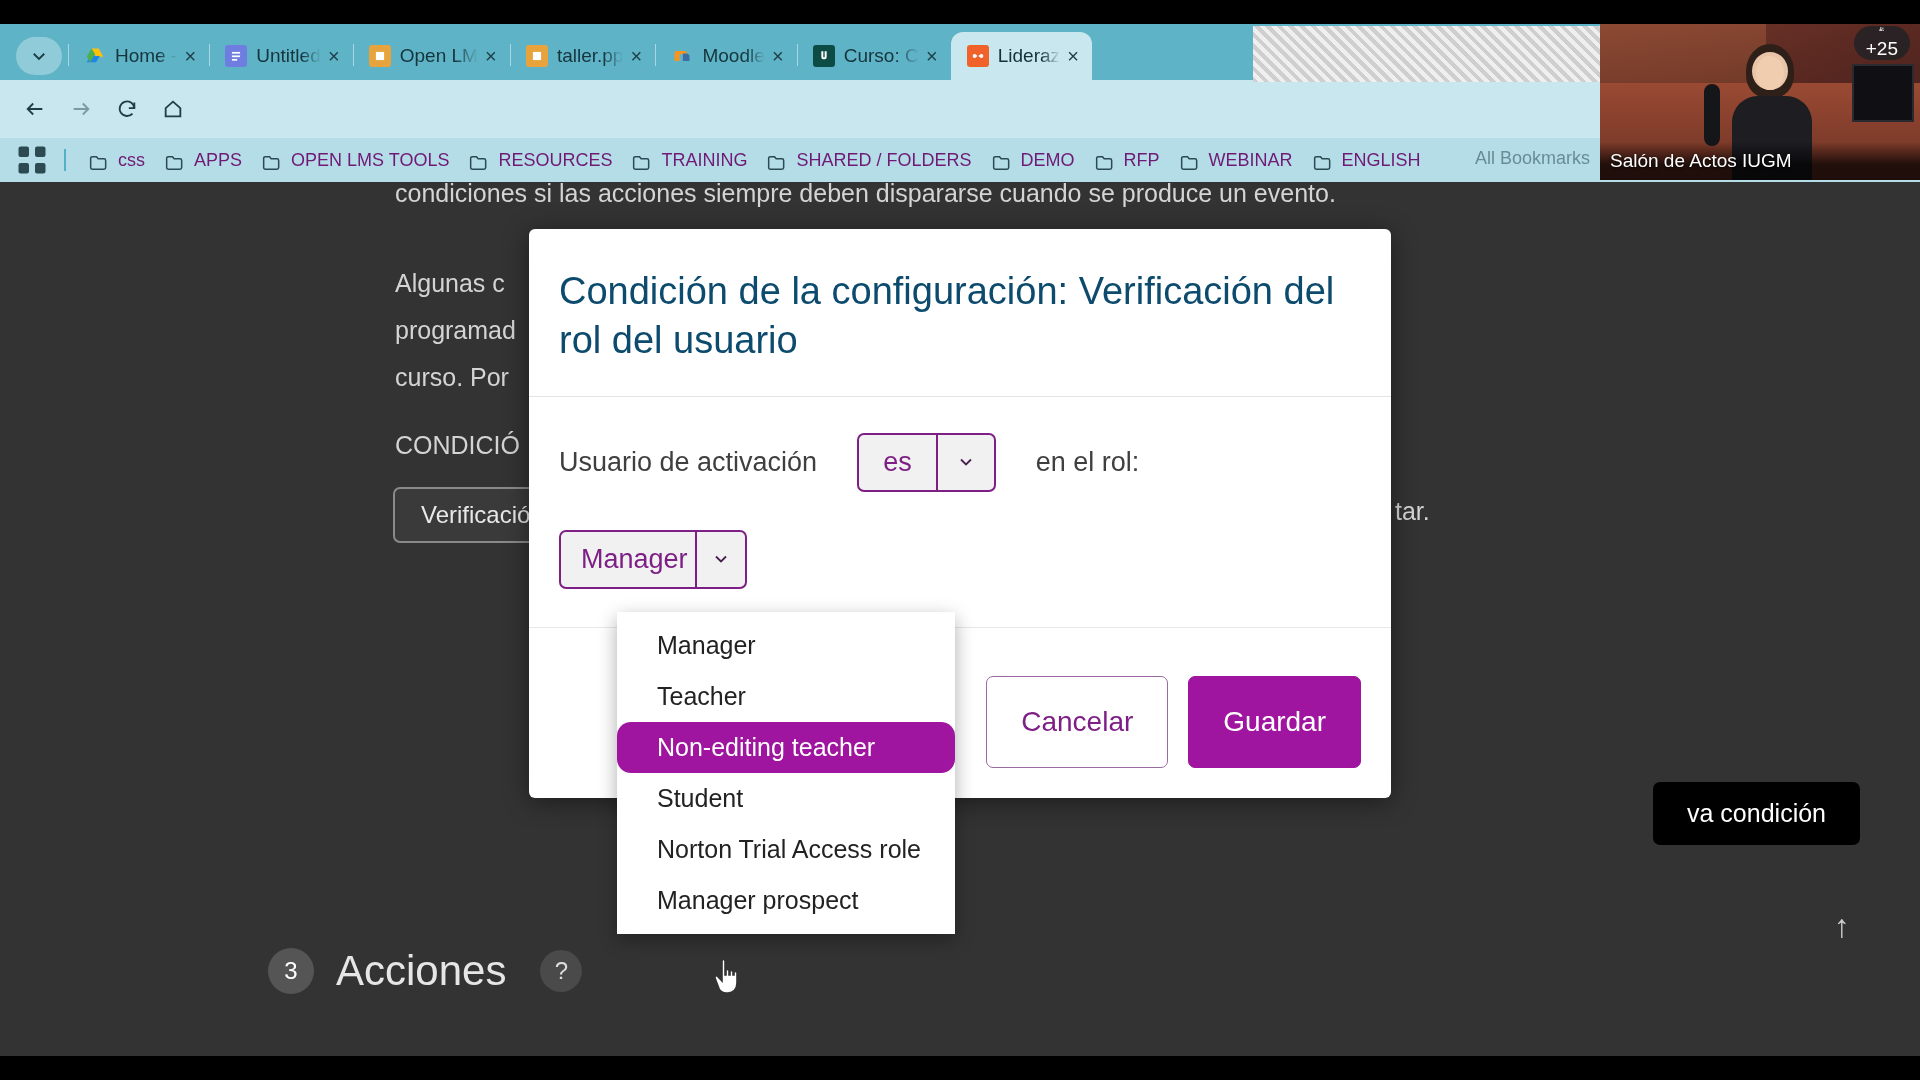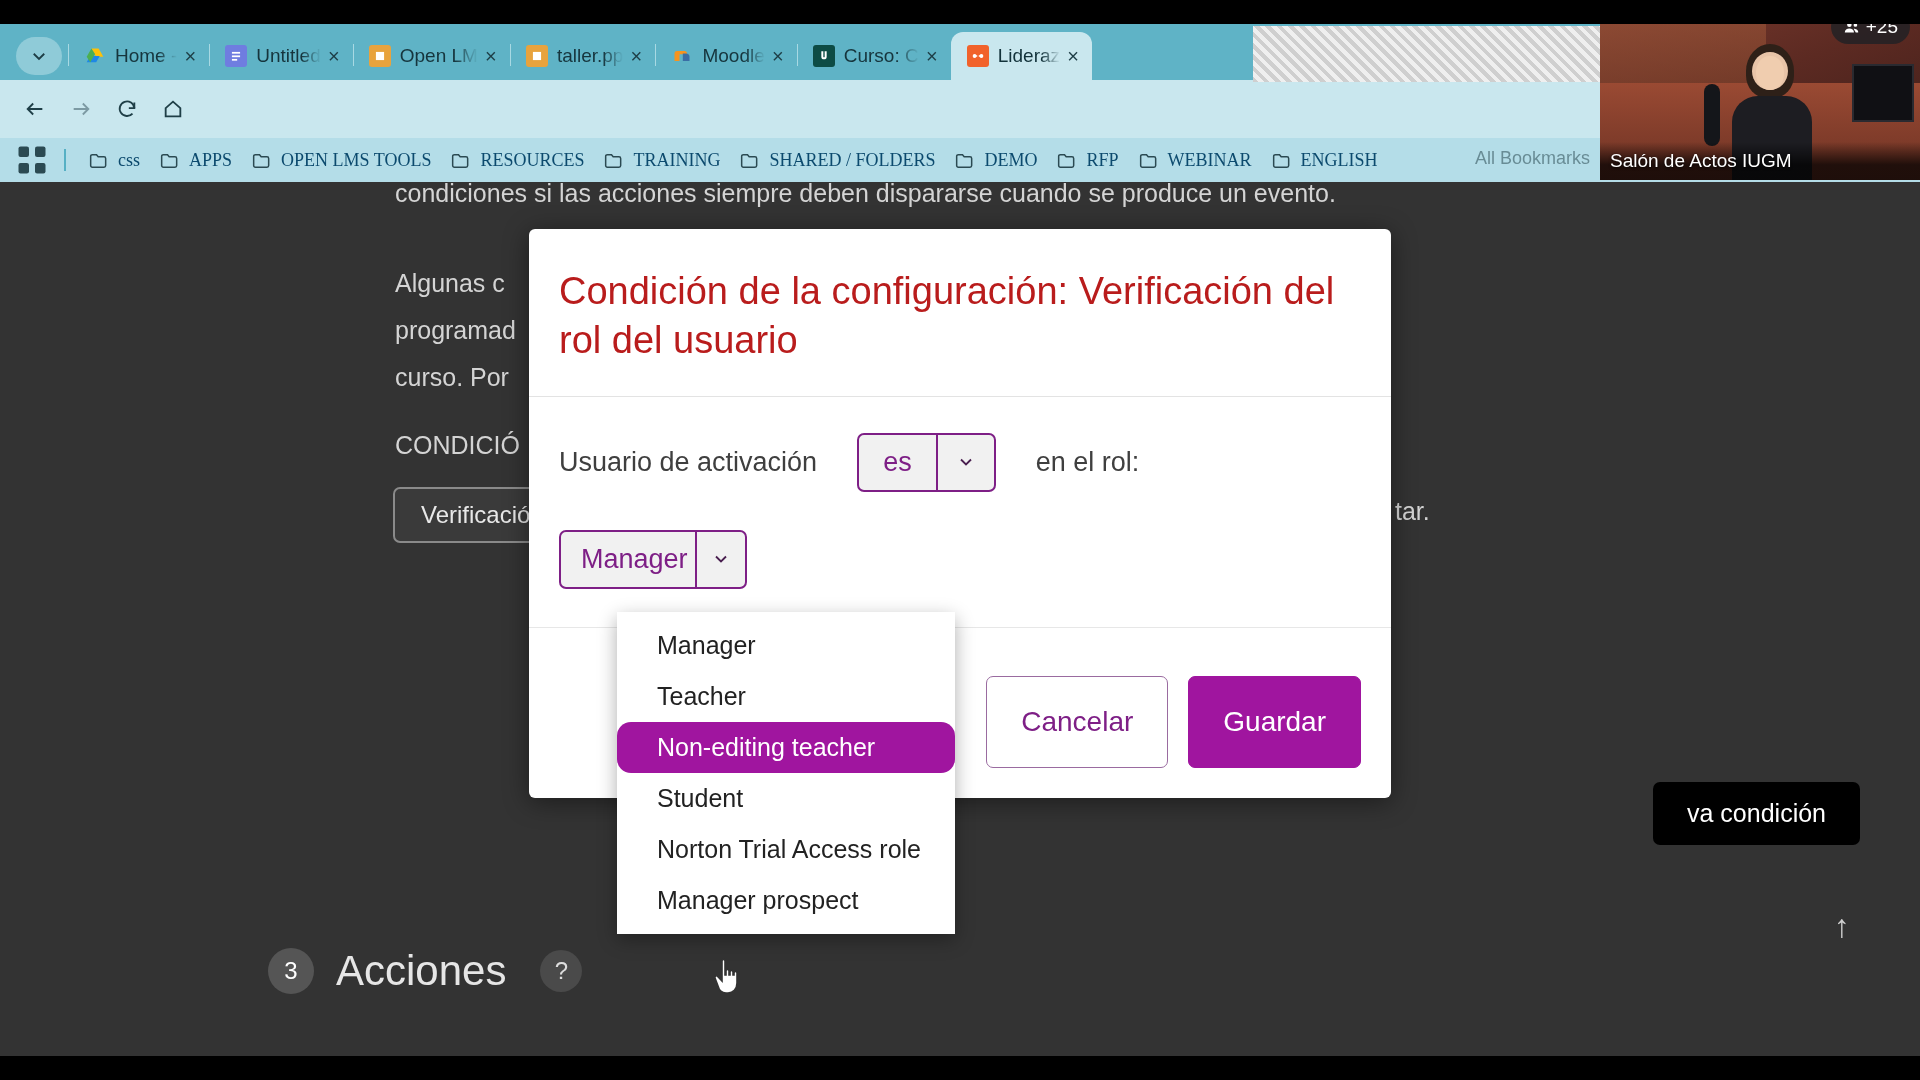--- a/index.html
+++ b/index.html
@@ -152,27 +152,26 @@
     display: flex; align-items: center; justify-content: center;
     flex: 0 0 auto; cursor: pointer;
   }
   .bm-divider {
     width: 2px; height: 22px;
     background: #56b0c4;
     margin: 0 12px;
     flex: 0 0 auto;
   }
   .bm-item {
-    display: flex; align-items: center;
+    display: flex; align-items: flex-end;
     padding: 4px 9px;
     border-radius: 6px;
     cursor: pointer;
     flex: 0 0 auto;
-    color: #0c4a6e;
-    font-family: Liberation Serif, serif;
+    color: #701a75;
   }
   .bm-item .folder { margin-right: 9px; display: flex; }
   .bm-item .folder svg { width: 20px; height: 17px; }
   .bm-item .bm-label { font-size: 18px; white-space: nowrap; }
 
   
   .page {
     position: relative;
     height: calc(1032px - 56px - 58px - 44px);
     background: #333333;
@@ -257,21 +256,21 @@
     border-radius: 6px;
     box-shadow: 0 4px 26px rgba(0,0,0,.45);
     z-index: 20;
   }
   .modal-header {
     padding: 38px 30px 30px 30px;
     border-bottom: 1px solid #e3e3e3;
   }
   .modal-title {
     font-size: 38px;
-    color: #b91c1c;
+    color: #0c4a6e;
     line-height: 1.3;
     font-weight: normal;
   }
   .modal-body { padding: 36px 30px 20px 30px; }
   .row1 {
     display: flex;
     align-items: center;
     gap: 0;
     margin-bottom: 38px;
   }
@@ -430,29 +429,30 @@
     width: 100%;
     padding: 8px 10px;
     color: #fff;
     font-size: 19px;
     background: linear-gradient(180deg, rgba(0,0,0,0) 0%, rgba(0,0,0,.72) 60%);
     text-shadow: 0 1px 3px rgba(0,0,0,.9);
     white-space: nowrap;
     overflow: hidden;
   }
   .video .pill {
-    position: absolute; right: 10px; top: 10px;
+    position: absolute; right: 10px; top: 26px;
     background: rgba(32,33,36,.82);
     color: #fff;
     border-radius: 18px;
     height: 34px;
     display: flex; align-items: center;
     padding: 0 12px;
     font-size: 19px;
     gap: 6px;
+    flex-direction: column;
   }
   .video .pill svg { width: 17px; height: 17px; }
 
   
   .hatch {
     position: absolute;
     left: 1253px; top: 26px;
     width: 350px; height: 56px;
     background:
       repeating-linear-gradient(45deg, #cfcfcf 0 4px, #efefef 4px 8px);

